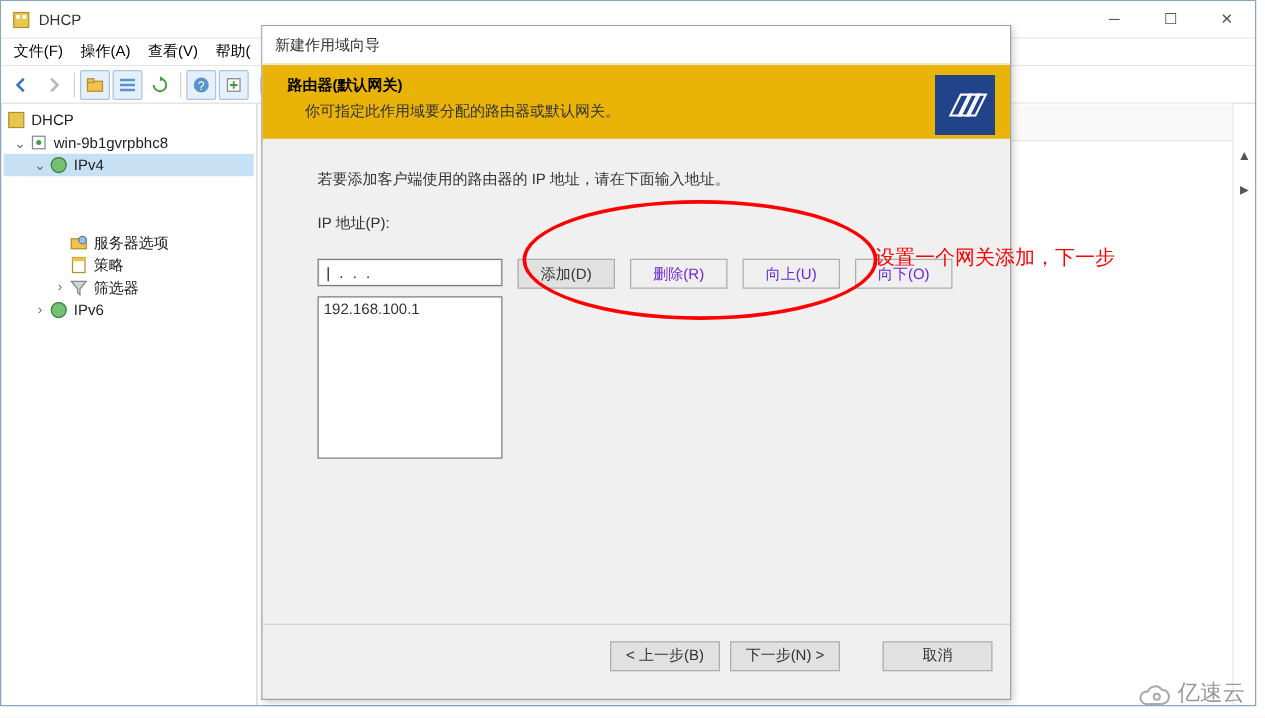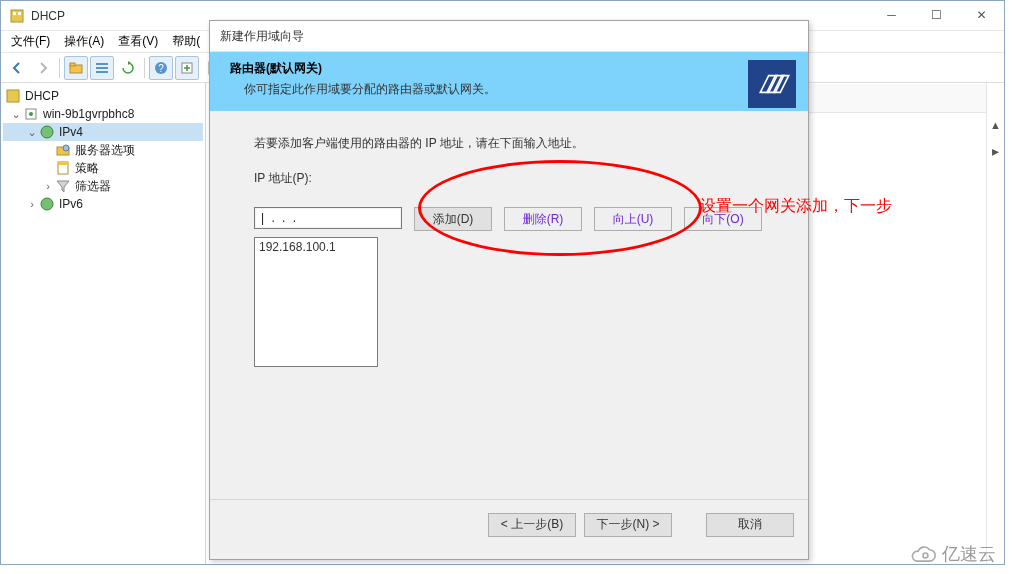--- a/index.html
+++ b/index.html
@@ -26,47 +26,47 @@
 .tree-row .ic { width: 16px; height: 16px; margin-right: 4px; display: flex; align-items: center; justify-content: center; }
 .tree-row.sel { background: #c7e0f4; }
 .content { flex: 1; position: relative; }
 .content-strip { position: absolute; top: 0; right: 0; width: 18px; height: 100%; border-left: 1px solid #e6e6e6; padding-top: 36px; text-align: center; color: #555; }
 .content-strip .arr { font-size: 11px; margin-bottom: 12px; }
 .content-header { position: absolute; left: 595px; right: 18px; top: 0; height: 30px; border-top: 1px solid #fff; border-bottom: 1px solid #e6e6e6; background: #f9f9f9; }
 
 
 .wizard { position: absolute; left: 209px; top: 20px; width: 600px; height: 540px; background: #f0f0f0; border: 1px solid #a2a2a2; box-shadow: 2px 2px 6px rgba(0,0,0,0.2); z-index: 100; }
 .wizard-title { height: 30px; display: flex; align-items: center; padding: 0 10px; font-size: 12px; color: #333; background: #fff; }
-.wizard-header { height: 60px; background: #7dd3fc; display: flex; padding: 8px 12px 4px 20px; border-top: 1px solid #e6e6e6; }
+.wizard-header { height: 60px; background: #eab308; display: flex; padding: 8px 12px 4px 20px; border-top: 1px solid #e6e6e6; }
 .wizard-header .hdr-text { flex: 1; }
 .wizard-header .hdr-text .h1 { font-weight: bold; font-size: 12px; margin-bottom: 4px; }
 .wizard-header .hdr-text .h2 { font-size: 12px; color: #333; padding-left: 14px; }
 .wizard-header .hdr-img { width: 48px; height: 48px; background: #21438a; display: flex; align-items: center; justify-content: center; }
 .wizard-header .hdr-img svg { fill: #fff; stroke: #fff; }
 .wizard-body { padding: 24px 44px 0 44px; font-size: 12px; color: #333; position: relative; height: 388px; }
 .wizard-body .instr { margin-bottom: 18px; }
 .wizard-body .lbl { margin-bottom: 20px; font-size: 12px; }
 .ip-row { display: flex; gap: 12px; margin-bottom: 8px; align-items: flex-start; }
 .ip-input { width: 148px; height: 22px; border: 1px solid #7a7a7a; background: #fff; padding: 0 6px; font-size: 12px; display: flex; align-items: center; color: #111; box-shadow: 0 0 0 1px rgba(0,0,0,0.05) inset; }
 .ip-input.entry { letter-spacing: 2px; }
 .wbtn { width: 78px; height: 24px; border: 1px solid #adadad; background: #e1e1e1; font-size: 12px; color: #333; display: flex; align-items: center; justify-content: center; }
 .wbtn.disabled { color: #6d28d9; background: #efefef; }
-.ip-list { width: 124px; height: 130px; border: 1px solid #7a7a7a; background: #fff; padding: 2px 4px; font-size: 12px; }
+.ip-list { width: 148px; height: 130px; border: 1px solid #7a7a7a; background: #fff; padding: 2px 4px; font-size: 12px; }
 .ip-list div { height: 16px; }
 .wizard-footer { height: 50px; display: flex; align-items: center; justify-content: flex-end; padding: 16px 14px; gap: 8px; border-top: 1px solid #d4d4d4; }
 .wizard-footer .wbtn { width: 88px; height: 24px; }
 .fgap { width: 18px; }
 
 
 .annot { position: absolute; color: #ff0000; font-size: 16px; z-index: 200; }
 .annot-text { top: 196px; left: 700px; white-space: nowrap; text-align: center; }
 .annot-ellipse { position: absolute; top: 160px; left: 418px; width: 284px; height: 96px; border: 3px solid #ff0000; border-radius: 50%; z-index: 200; pointer-events: none; }
 
 
-.watermark { position: absolute; bottom: 8px; right: 16px; display: flex; align-items: flex-start; gap: 6px; color: #999; font-size: 18px; z-index: 300; }
+.watermark { position: absolute; bottom: 8px; right: 16px; display: flex; align-items: flex-end; gap: 6px; color: #999; font-size: 18px; z-index: 300; }
 .watermark svg { width: 26px; height: 22px; }
 </style>
 </head>
 <body>
 
 <div class="app-window">
   <div class="titlebar">
     <span class="app-icon">
       <svg viewBox="0 0 16 16">
           <rect x="2" y="2" width="12" height="12" fill="#e6c84e" stroke="#b09030"></rect>
@@ -159,21 +159,21 @@
       </div>
       <div class="tree-row sel" style="padding-left:22px;">
         <span class="tw">⌄</span>
         <span class="ic">
             <svg viewBox="0 0 16 16">
               <circle cx="8" cy="8" r="6" fill="#74c174" stroke="#3a803a"></circle>
             </svg>
           </span>
         <span>IPv4</span>
       </div>
-      <div class="tree-row" style="padding-left:52px;">
+      <div class="tree-row" style="padding-left:52px;margin-top:44px;">
         <span class="ic">
             <svg viewBox="0 0 16 16">
               <rect x="2" y="5" width="12" height="8" fill="#f2c14e" stroke="#b09030"></rect>
               <circle cx="11" cy="6" r="3" fill="#9fbfe3" stroke="#5a7fa8"></circle>
             </svg>
           </span>
         <span>服务器选项</span>
       </div>
       <div class="tree-row" style="padding-left:52px;">
         <span class="ic">

